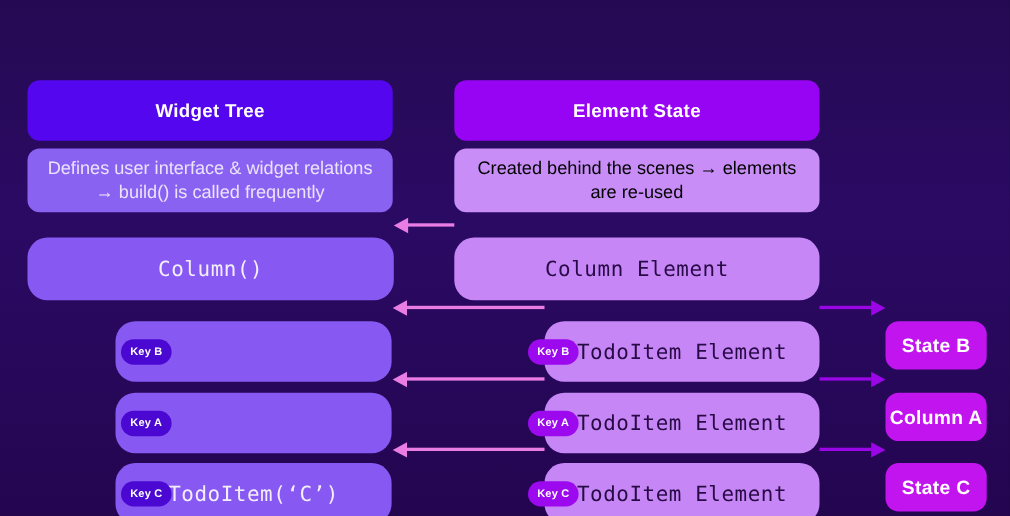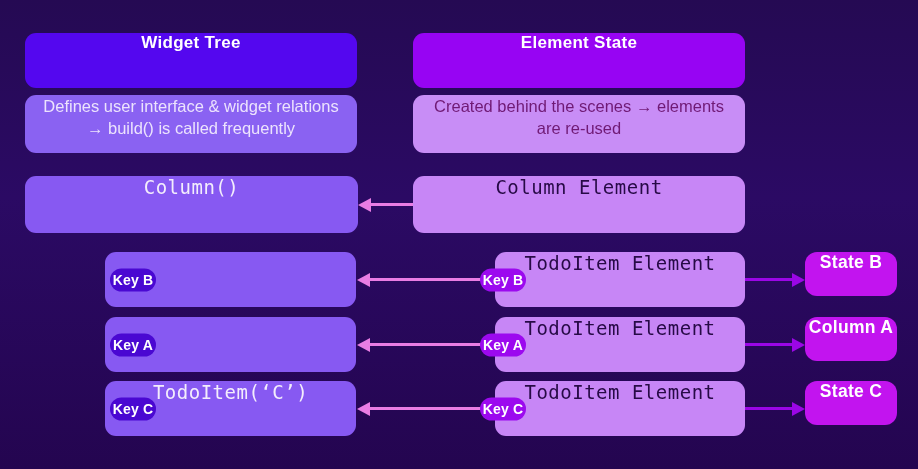--- a/index.html
+++ b/index.html
@@ -8,52 +8,53 @@
     background:#1b0540;
   }
   #stage{
     position:relative;
     width:918px;height:469px;
     overflow:hidden;
     background:linear-gradient(180deg,#250a53 0%,#2b0a64 42%,#240550 100%);
   }
   .box{
     position:absolute;
-    display:flex;align-items:flex-start;justify-content:center;
+    display:flex;align-items:center;justify-content:center;
     border-radius:11px;
     box-sizing:border-box;
     text-align:center;
+    margin-top:40px;
   }
   .hdr{
     font-weight:bold;font-size:17px;color:#ffffff;letter-spacing:.3px;
   }
   .hdr-widget{left:25px;top:33px;width:332px;height:55px;background:#5407ef;}
   .hdr-element{left:413px;top:33px;width:332px;height:55px;background:#9704f3;}
   .desc{
     font-size:16.5px;line-height:1.35;padding:0 10px;
   }
   .desc-widget{left:25px;top:95px;width:332px;height:58px;background:#8a62f2;color:#ece3fd;}
-  .desc-element{left:413px;top:95px;width:332px;height:58px;background:#c88df6;color:#701a75;}
+  .desc-element{left:413px;top:95px;width:332px;height:58px;background:#c88df6;color:#000000;}
   .mono{
     font-family:"DejaVu Sans Mono","Liberation Mono",monospace;
-    font-size:19px;letter-spacing:.5px;
+    font-size:19px;letter-spacing:.5px;border-radius:18px;
   }
   .col-widget{left:25px;top:176px;width:333px;height:57px;background:#8759f2;color:#f3edfc;}
   .col-element{left:413px;top:176px;width:332px;height:57px;background:#c786f6;color:#270a46;}
   .row-widget{left:105px;width:251px;height:55px;background:#8759f2;color:#f3edfc;}
   .row-element{left:495px;width:250px;height:55px;background:#c786f6;color:#270a46;}
   .row-state{
     left:805px;width:92px;height:44px;background:#c214ef;color:#ffffff;
     font-weight:bold;font-size:17.5px;border-radius:12px;letter-spacing:.3px;
   }
   .badge{
     position:absolute;
     display:flex;align-items:center;justify-content:center;
     height:23px;border-radius:11.5px;
-    color:#ffffff;font-size:14px;font-weight:bold;
+    color:#ffffff;font-size:10px;font-weight:bold;
     font-family:"Liberation Sans","DejaVu Sans",sans-serif;
     letter-spacing:.2px;
     top:50%;transform:translateY(-50%);
   }
   .badge-widget{left:5px;width:46px;background:#4a08d2;}
   .badge-element{left:-15px;width:46px;background:#9c09ef;}
   
   .aline{position:absolute;height:3px;}
   .ahead{position:absolute;width:0;height:0;border-top:7px solid transparent;border-bottom:7px solid transparent;}
   .pink .aline{background:#e97de4;}

